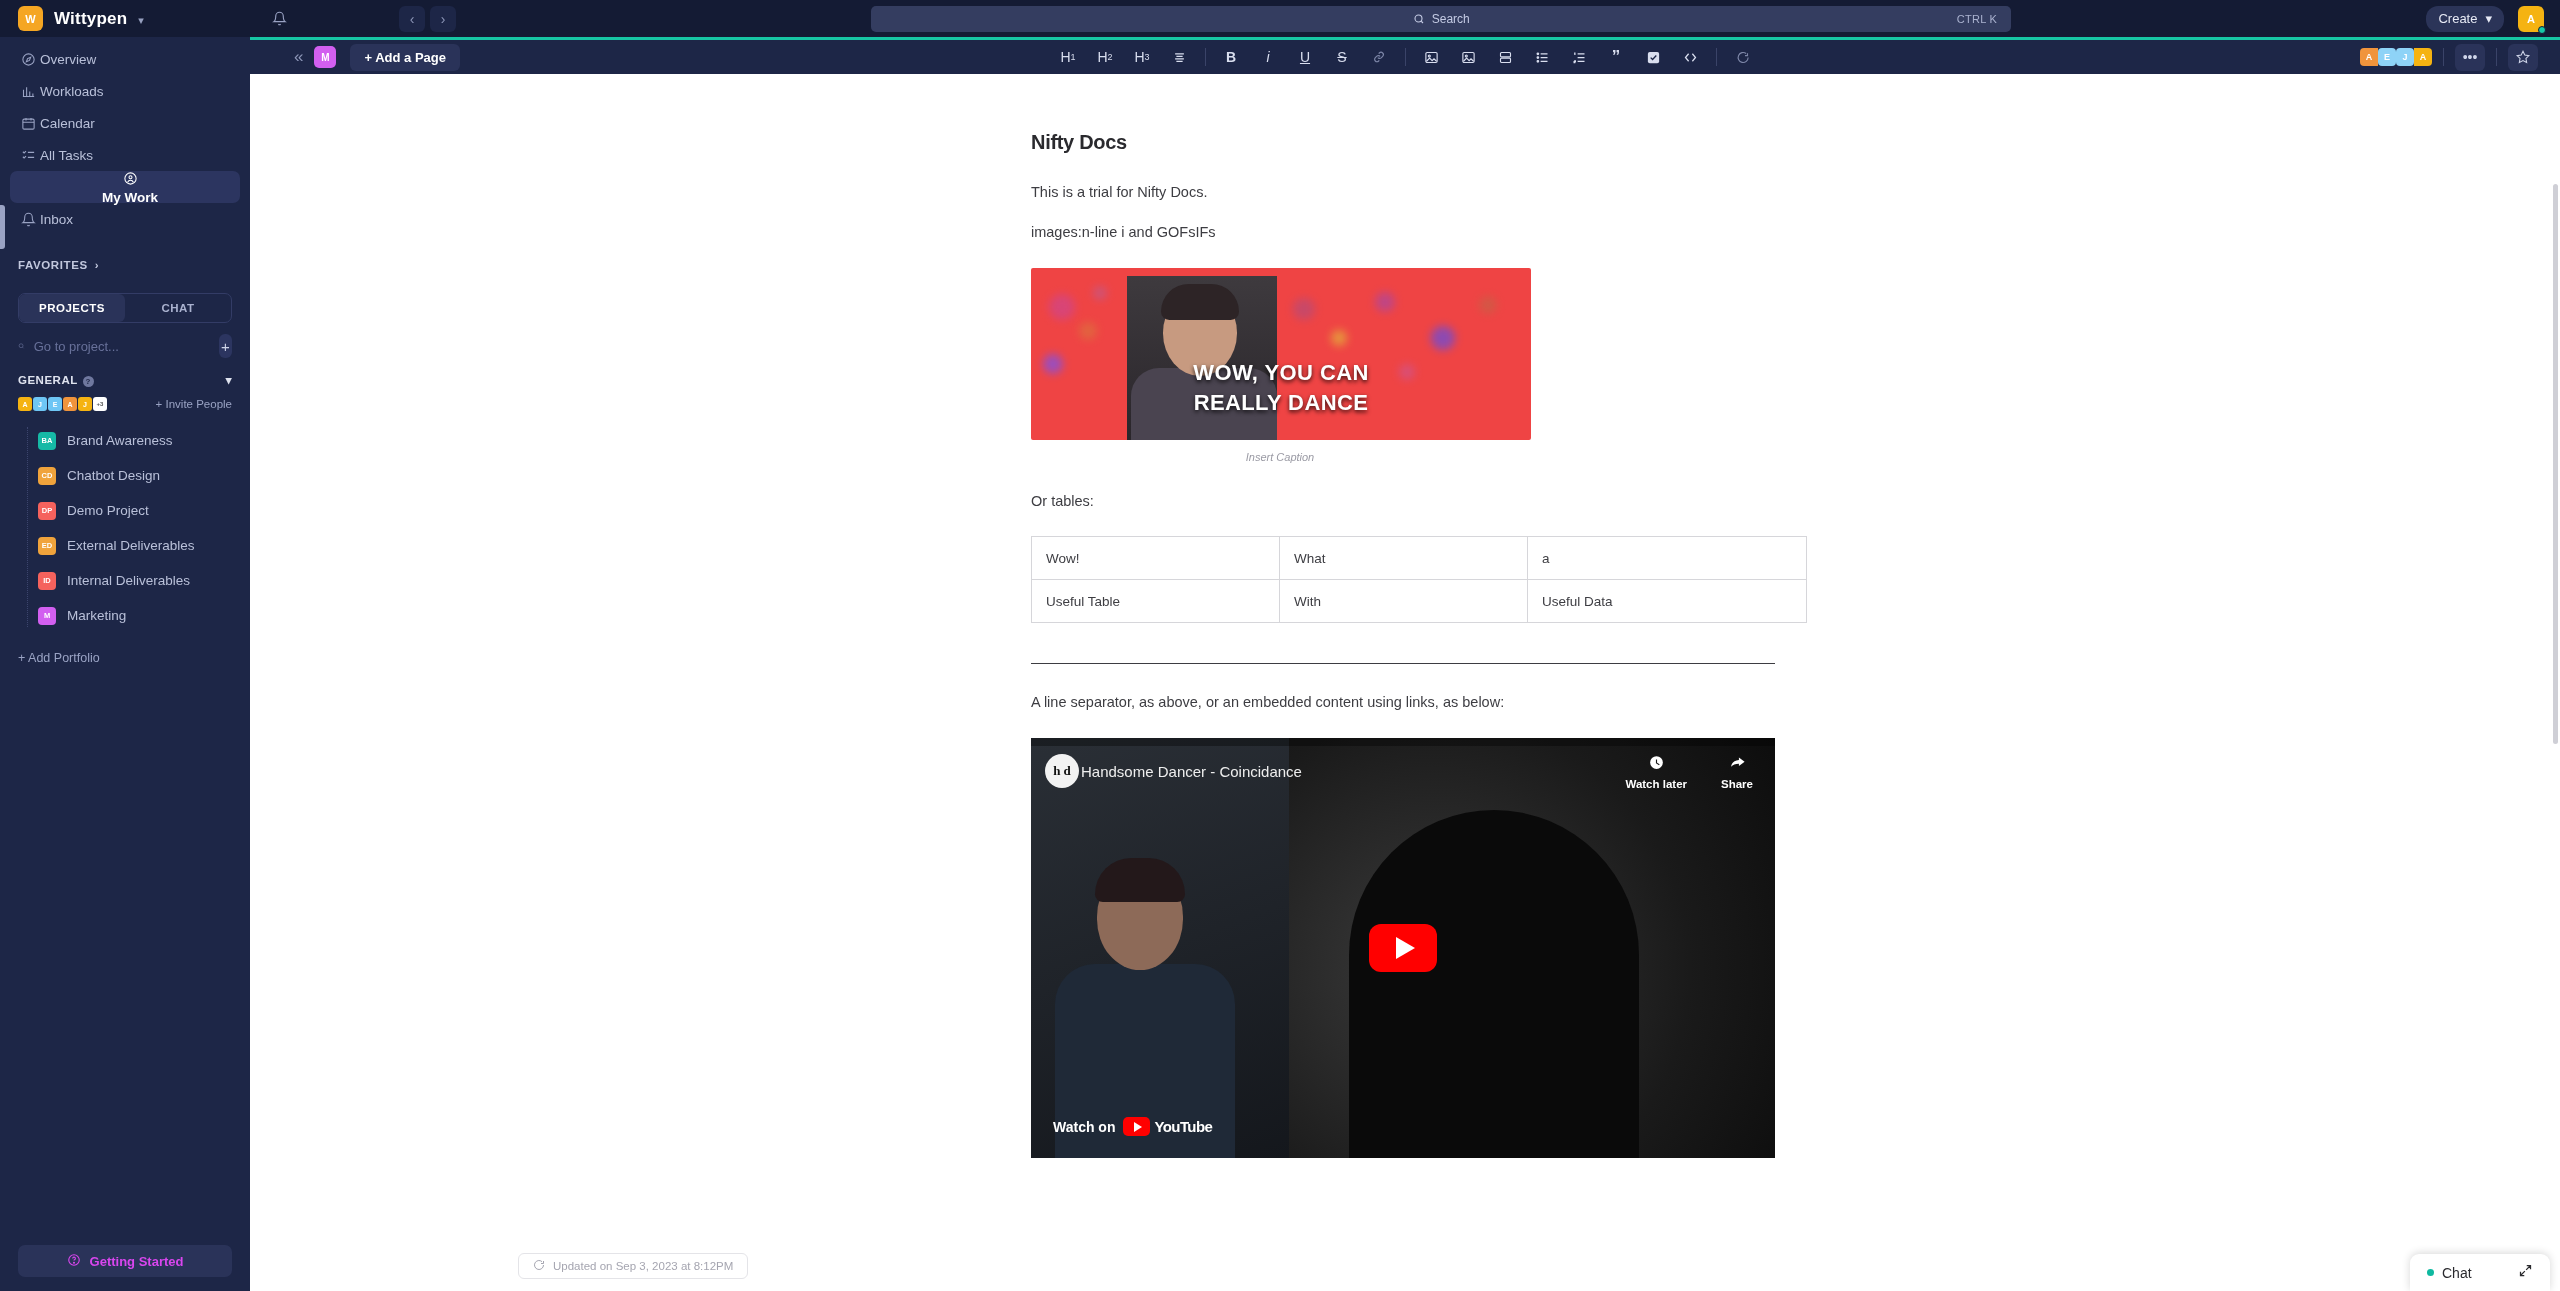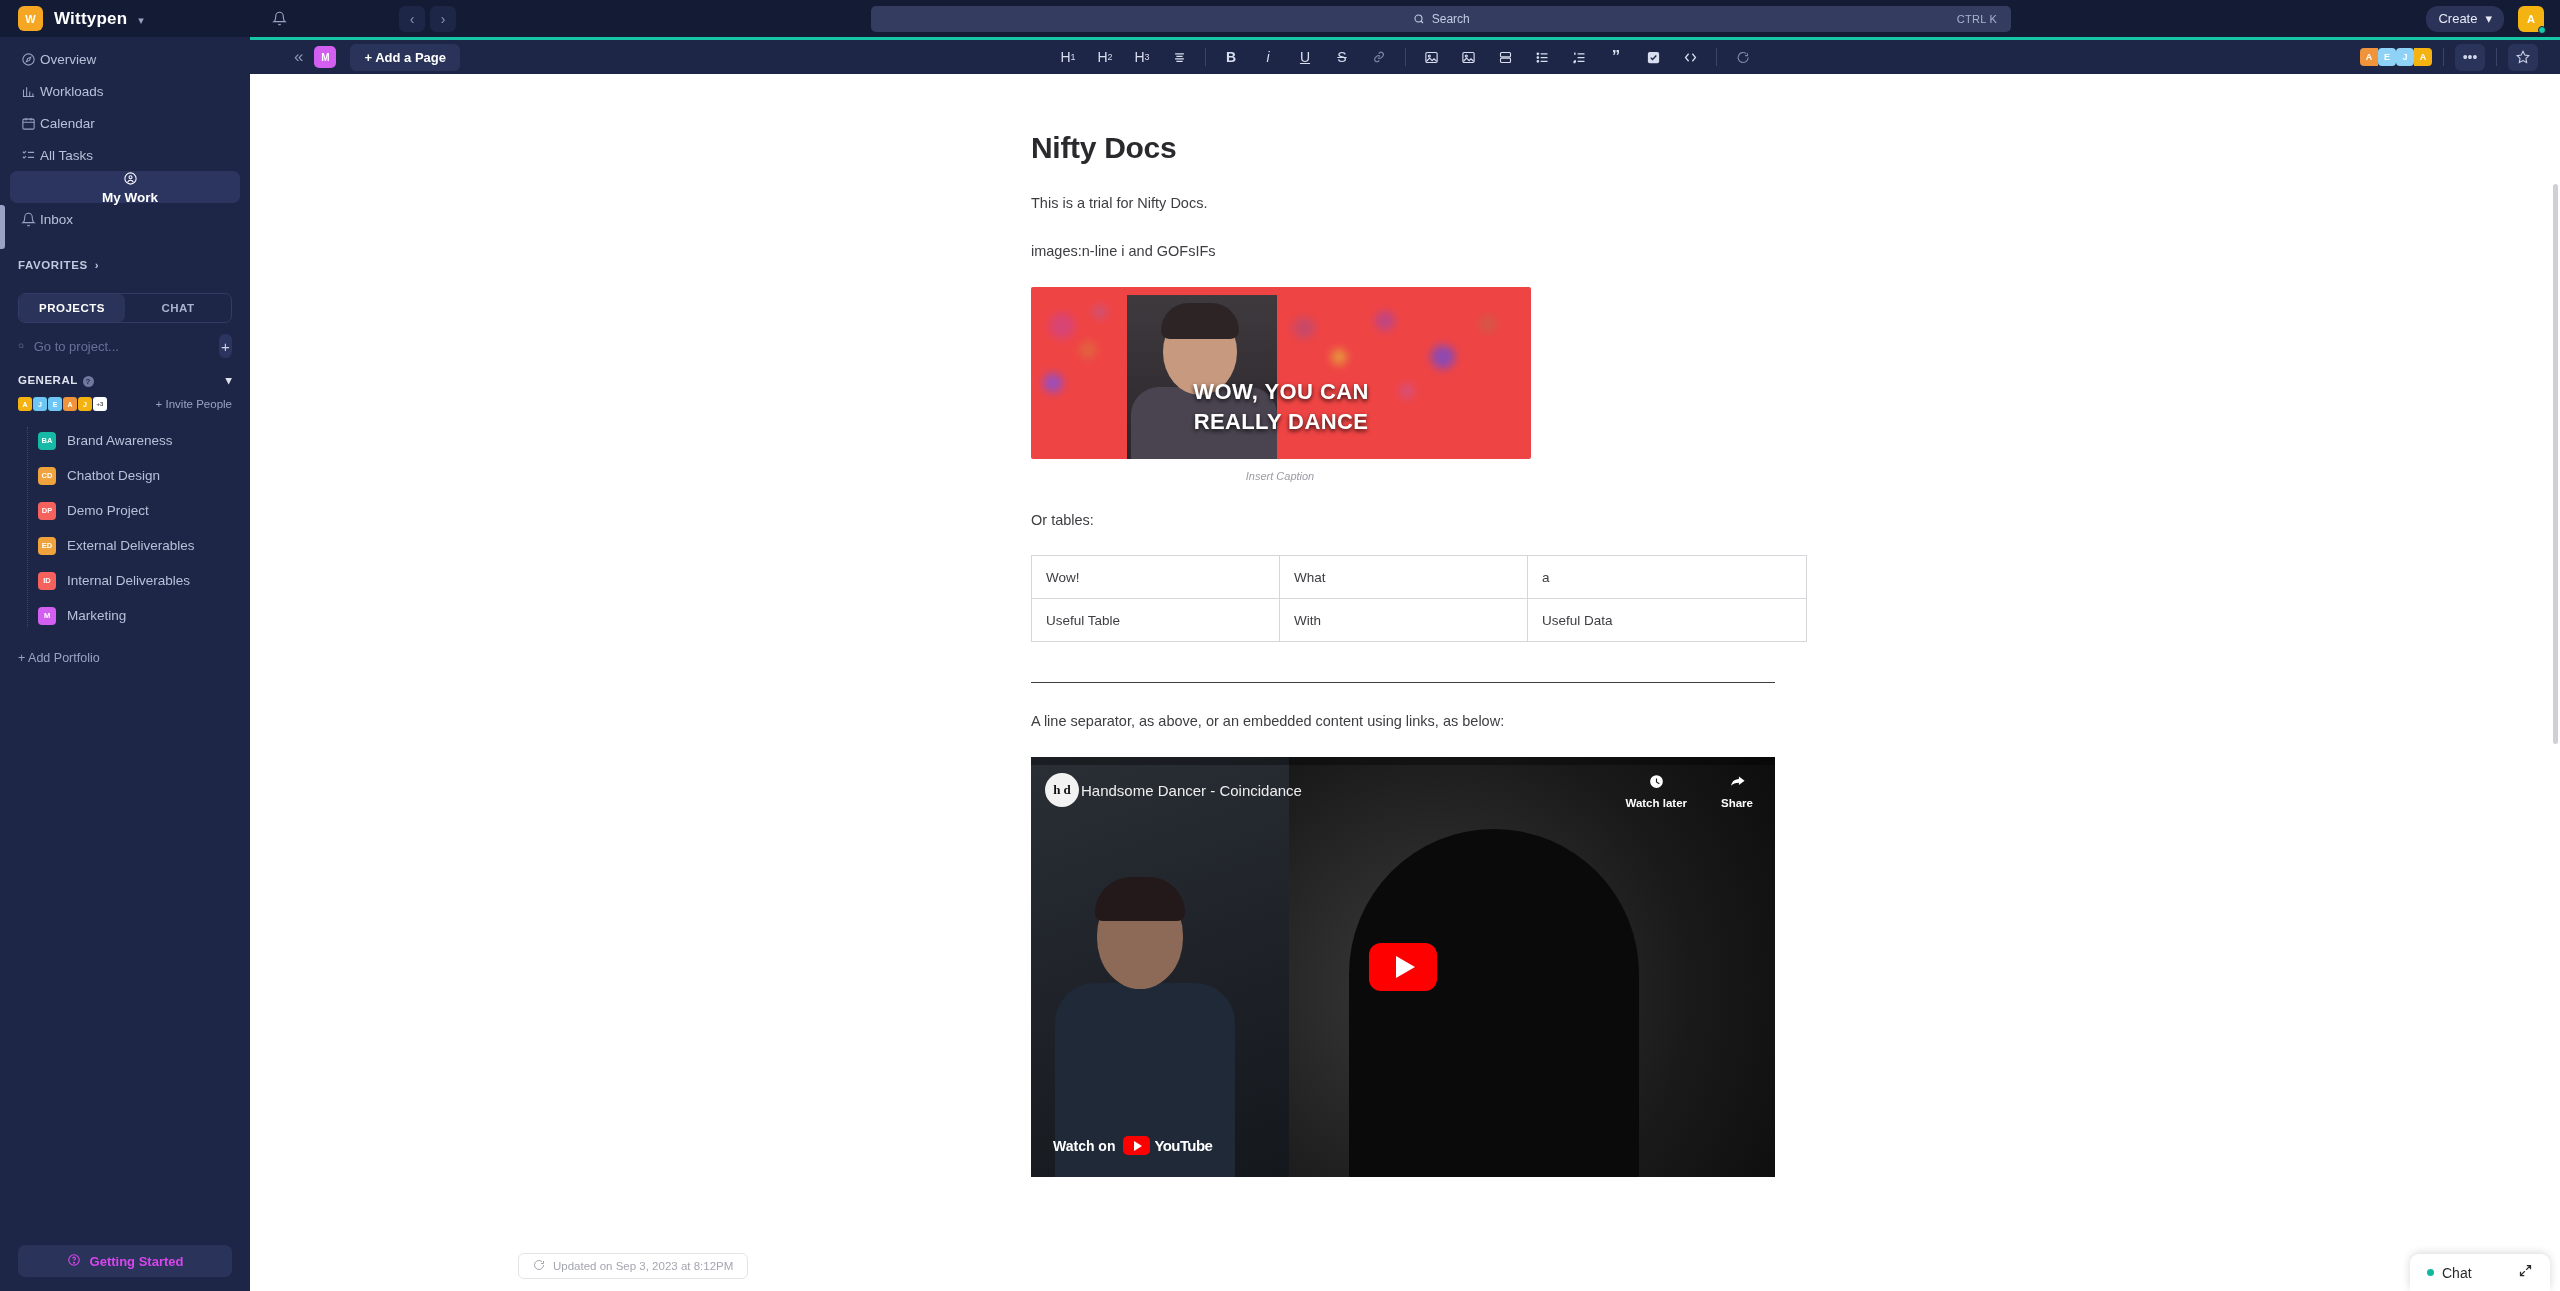--- a/index.html
+++ b/index.html
@@ -138,23 +138,23 @@
   .dh-right { margin-left: auto; display: flex; align-items: center; gap: 11px; padding-right: 22px; }
   .hdr-avstack { display: flex; }
   .hdr-avstack .av { width: 18px; height: 18px; border-radius: 4px; color: #fff; font-size: 9px; font-weight: bold; display: flex; align-items: center; justify-content: center; }
   .hdr-avstack .av:first-child { border-radius: 4px 0 0 4px; }
   .hdr-avstack .av:last-child { border-radius: 0 4px 4px 0; }
   .vsep { width: 1px; height: 18px; background: #3a4368; }
   .icon-btn { width: 30px; height: 27px; border-radius: 6px; background: #2a3359; color: #cfd5e9; display: flex; align-items: center; justify-content: center; font-size: 14px; }
 
   .docscroll { flex: 1; overflow: hidden; position: relative; background: #fff; }
   .docpage { width: 748px; margin: 0 auto; padding-top: 57px; }
-  .doc-title { font-size: 30px; font-weight: bold; color: #2a2a2e; letter-spacing: -.3px; }
+  .doc-title { font-size: 20px; font-weight: bold; color: #2a2a2e; letter-spacing: -.3px; }
   .doc-p { font-size: 14.5px; color: #3d3d42; margin-top: 28px; line-height: 1.5; }
-  .doc-p.tight { margin-top: 26px; }
+  .doc-p.tight { margin-top: 18px; }
   .gif-box {
     margin-top: 24px; width: 500px; height: 172px; background: #ef4444;
     position: relative; overflow: hidden; border-radius: 2px;
   }
   .gif-caption { width: 498px; text-align: center; font-size: 11px; color: #9a9aa4; font-style: italic; margin-top: 11px; }
 
   table.doc-table { margin-top: 24px; width: 776px; border-collapse: collapse; }
   table.doc-table td { border: 1px solid #d6d6da; padding: 12px 14px; font-size: 13.5px; color: #3d3d42; height: 43px; }
   table.doc-table td:nth-child(1) { width: 248px; }
   table.doc-table td:nth-child(2) { width: 248px; }

